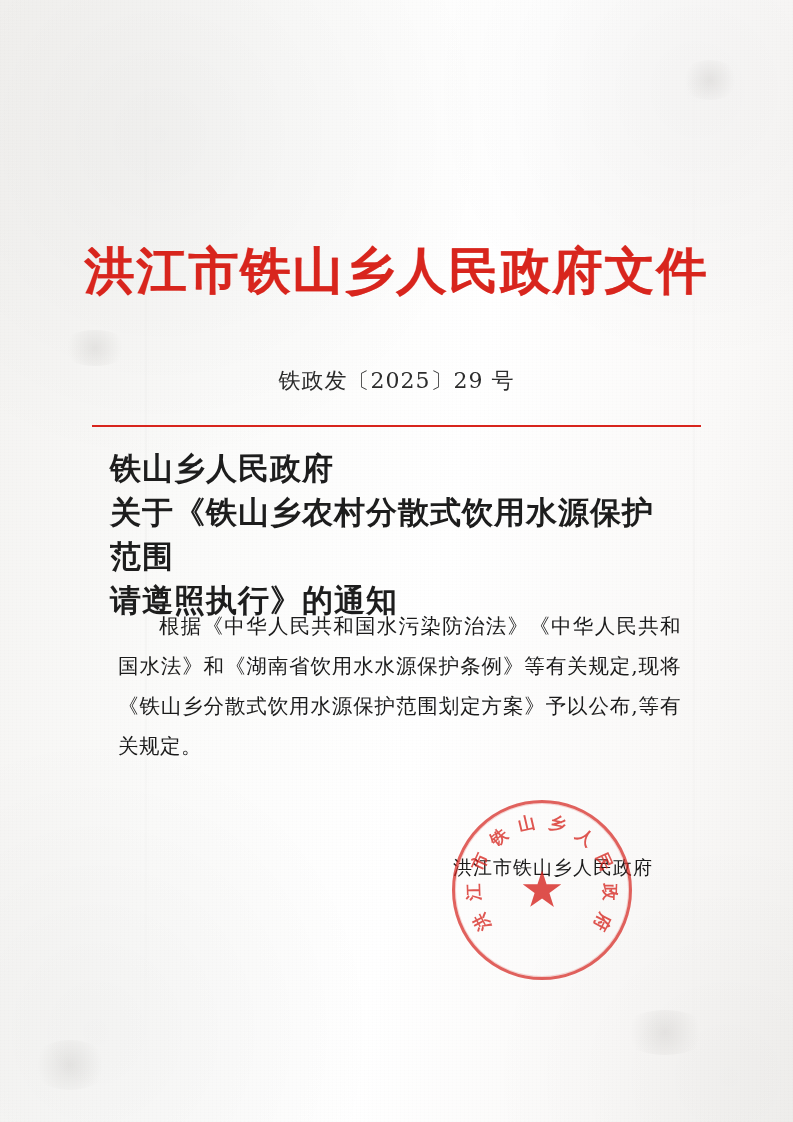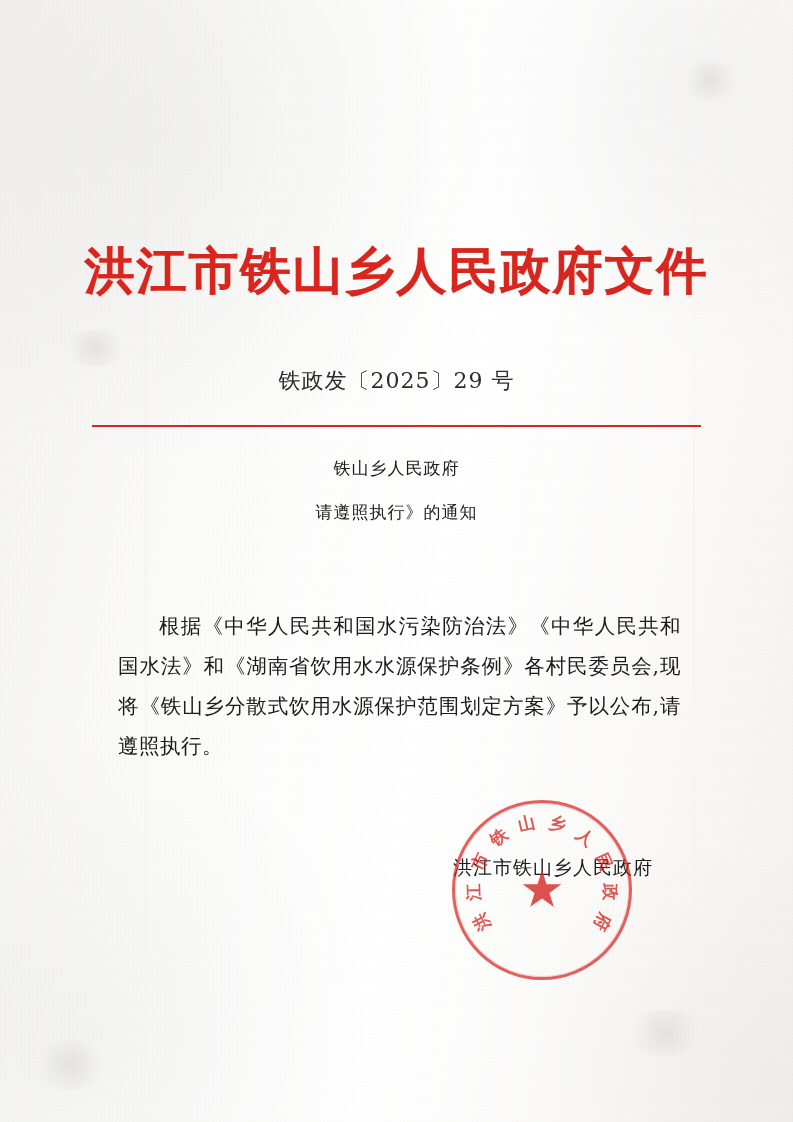--- a/index.html
+++ b/index.html
@@ -90,25 +90,25 @@
     top: 425px;
     height: 2px;
     background: #d8251d;
   }
 
   .subject {
     position: absolute;
     left: 110px;
     right: 110px;
     top: 446px;
-    text-align: center;
-    font-size: 17px;
+    text-align: left;
+    font-size: 31px;
     line-height: 44px;
     color: #1d1d1d;
-    font-weight: 400;
+    font-weight: 700;
     letter-spacing: 1px;
   }
 
   .body-block {
     position: absolute;
     left: 118px;
     right: 112px;
     top: 606px;
     font-size: 20.5px;
     line-height: 40px;
@@ -196,25 +196,26 @@
 <div id="content">
 
   <div class="doc-title">洪江市铁山乡人民政府文件</div>
 
   <div class="doc-number">铁政发〔2025〕29 号</div>
 
   <div class="red-rule"></div>
 
   <div class="subject">
     <div>铁山乡人民政府</div>
+    <div>关于《铁山乡农村分散式饮用水源保护范围</div>
     <div>请遵照执行》的通知</div>
   </div>
 
   <div class="body-block">
-    <p class="indent">根据《中华人民共和国水污染防治法》《中华人民共和国水法》和《湖南省饮用水水源保护条例》各村民委员会,现将《铁山乡分散式饮用水源保护范围划定方案》予以公布,请遵照执行。</p>
+    <p class="indent">根据《中华人民共和国水污染防治法》《中华人民共和国水法》和《湖南省饮用水水源保护条例》等有关规定,现将《铁山乡分散式饮用水源保护范围划定方案》予以公布,等有关规定。</p>
   </div>
 
   <div class="signature">
     <div>洪江市铁山乡人民政府</div>
   </div>
 
   <div id="seal">
     <div class="ring"></div>
     <div class="arc-text" id="seal-arc">
         <span style="transform: translate(-60.04px, 31.92px) rotate(-118deg) translate(-50%, -50%);">洪</span>

